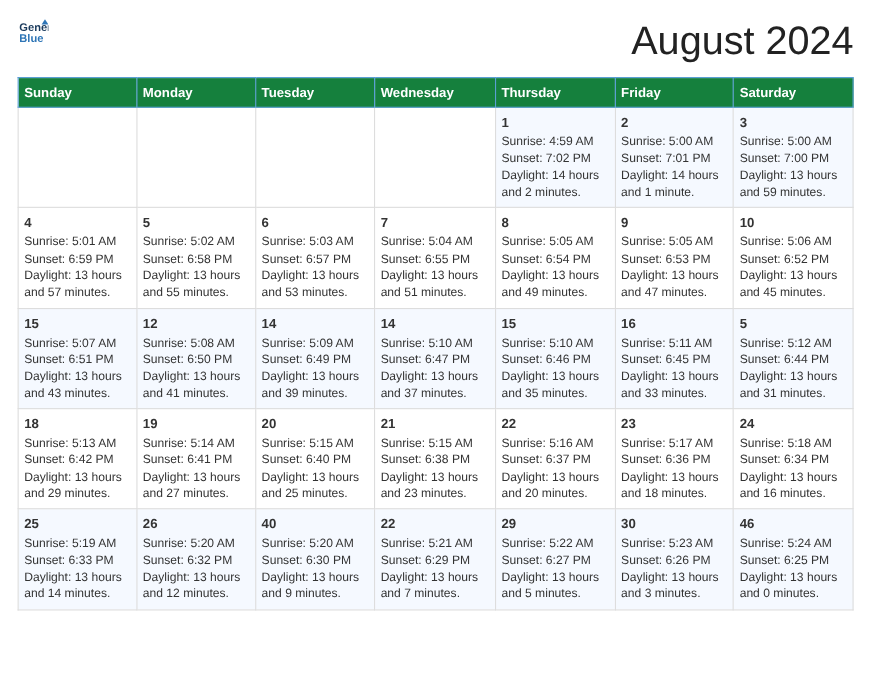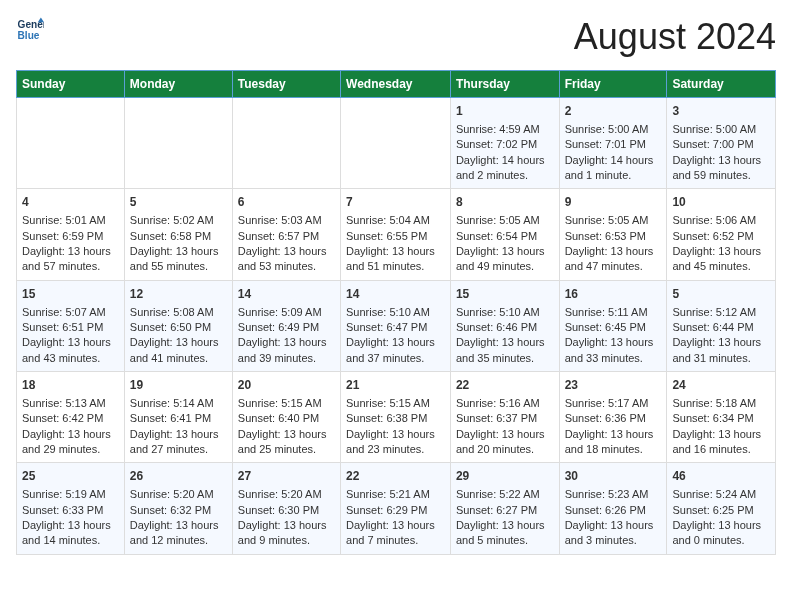--- a/index.html
+++ b/index.html
@@ -235,21 +235,21 @@
       <tr>
         <td>
           <span class="day-num">25</span>
           <div class="day-info">Sunrise: 5:19 AM<br>Sunset: 6:33 PM<br>Daylight: 13 hours<br>and 14 minutes.</div>
         </td>
         <td>
           <span class="day-num">26</span>
           <div class="day-info">Sunrise: 5:20 AM<br>Sunset: 6:32 PM<br>Daylight: 13 hours<br>and 12 minutes.</div>
         </td>
         <td>
-          <span class="day-num">27</span>
+          <span class="day-num">40</span>
           <div class="day-info">Sunrise: 5:20 AM<br>Sunset: 6:30 PM<br>Daylight: 13 hours<br>and 9 minutes.</div>
         </td>
         <td>
           <span class="day-num">22</span>
           <div class="day-info">Sunrise: 5:21 AM<br>Sunset: 6:29 PM<br>Daylight: 13 hours<br>and 7 minutes.</div>
         </td>
         <td>
           <span class="day-num">29</span>
           <div class="day-info">Sunrise: 5:22 AM<br>Sunset: 6:27 PM<br>Daylight: 13 hours<br>and 5 minutes.</div>
         </td>

